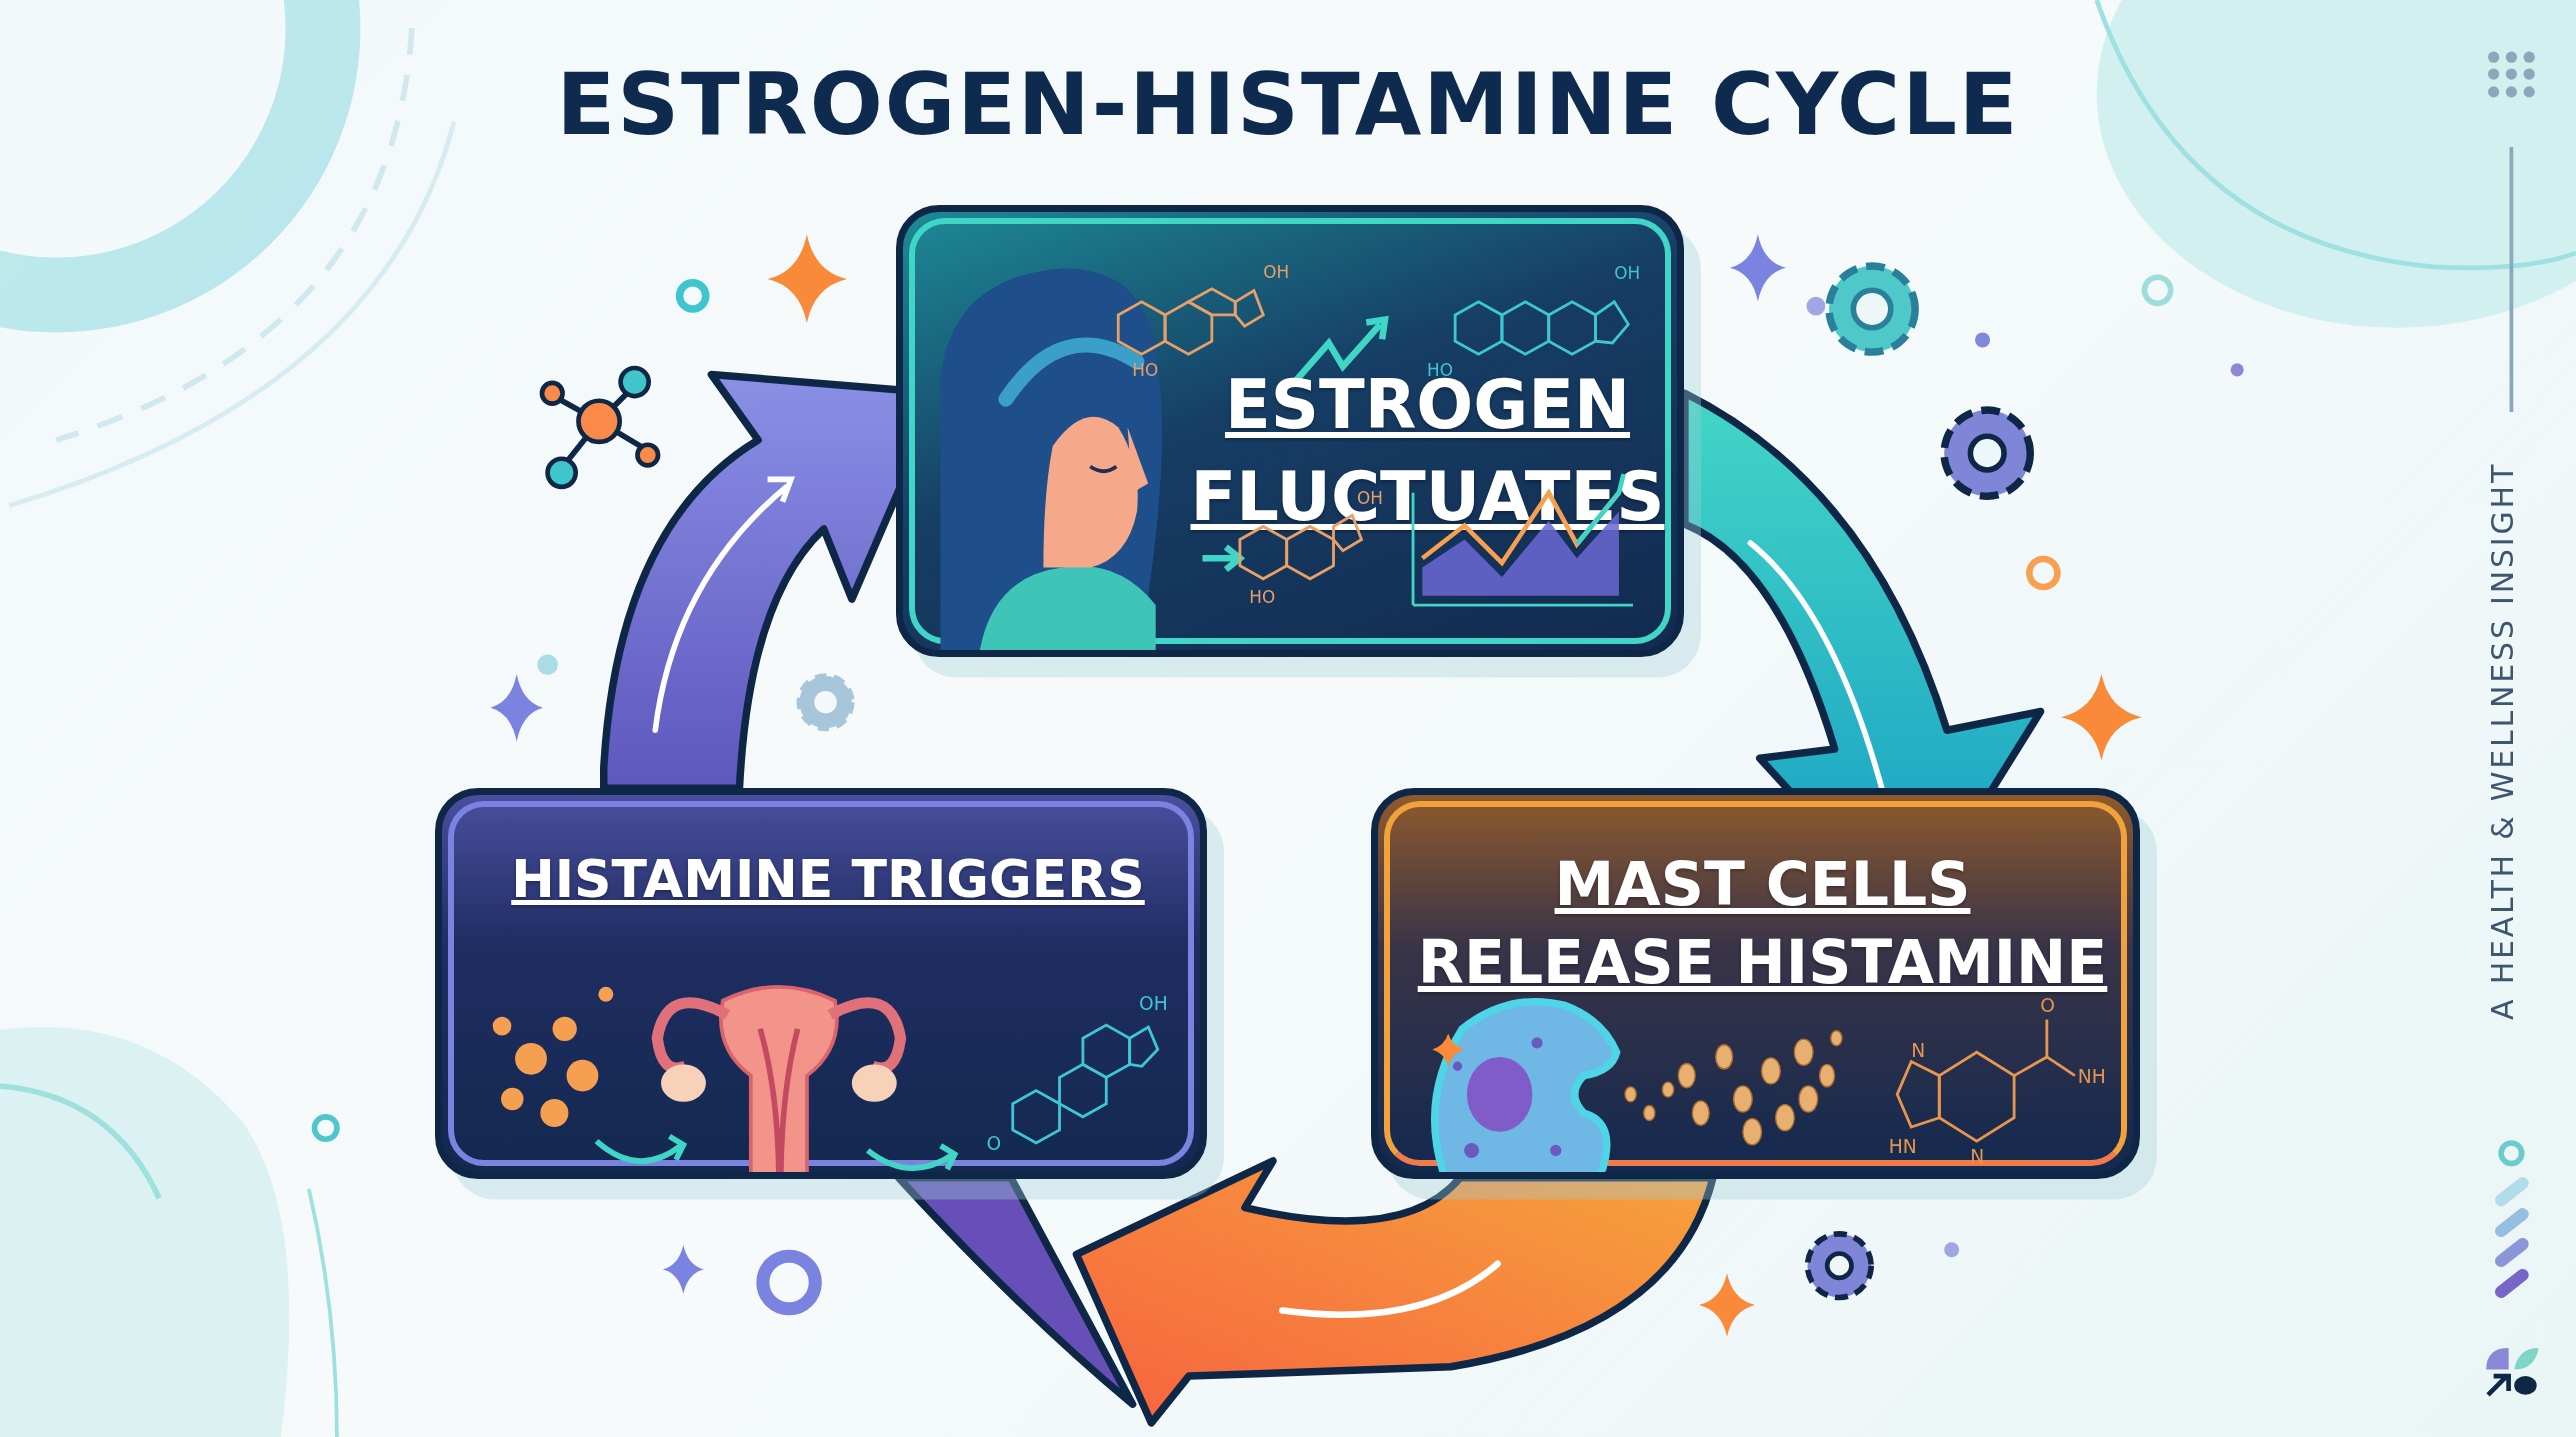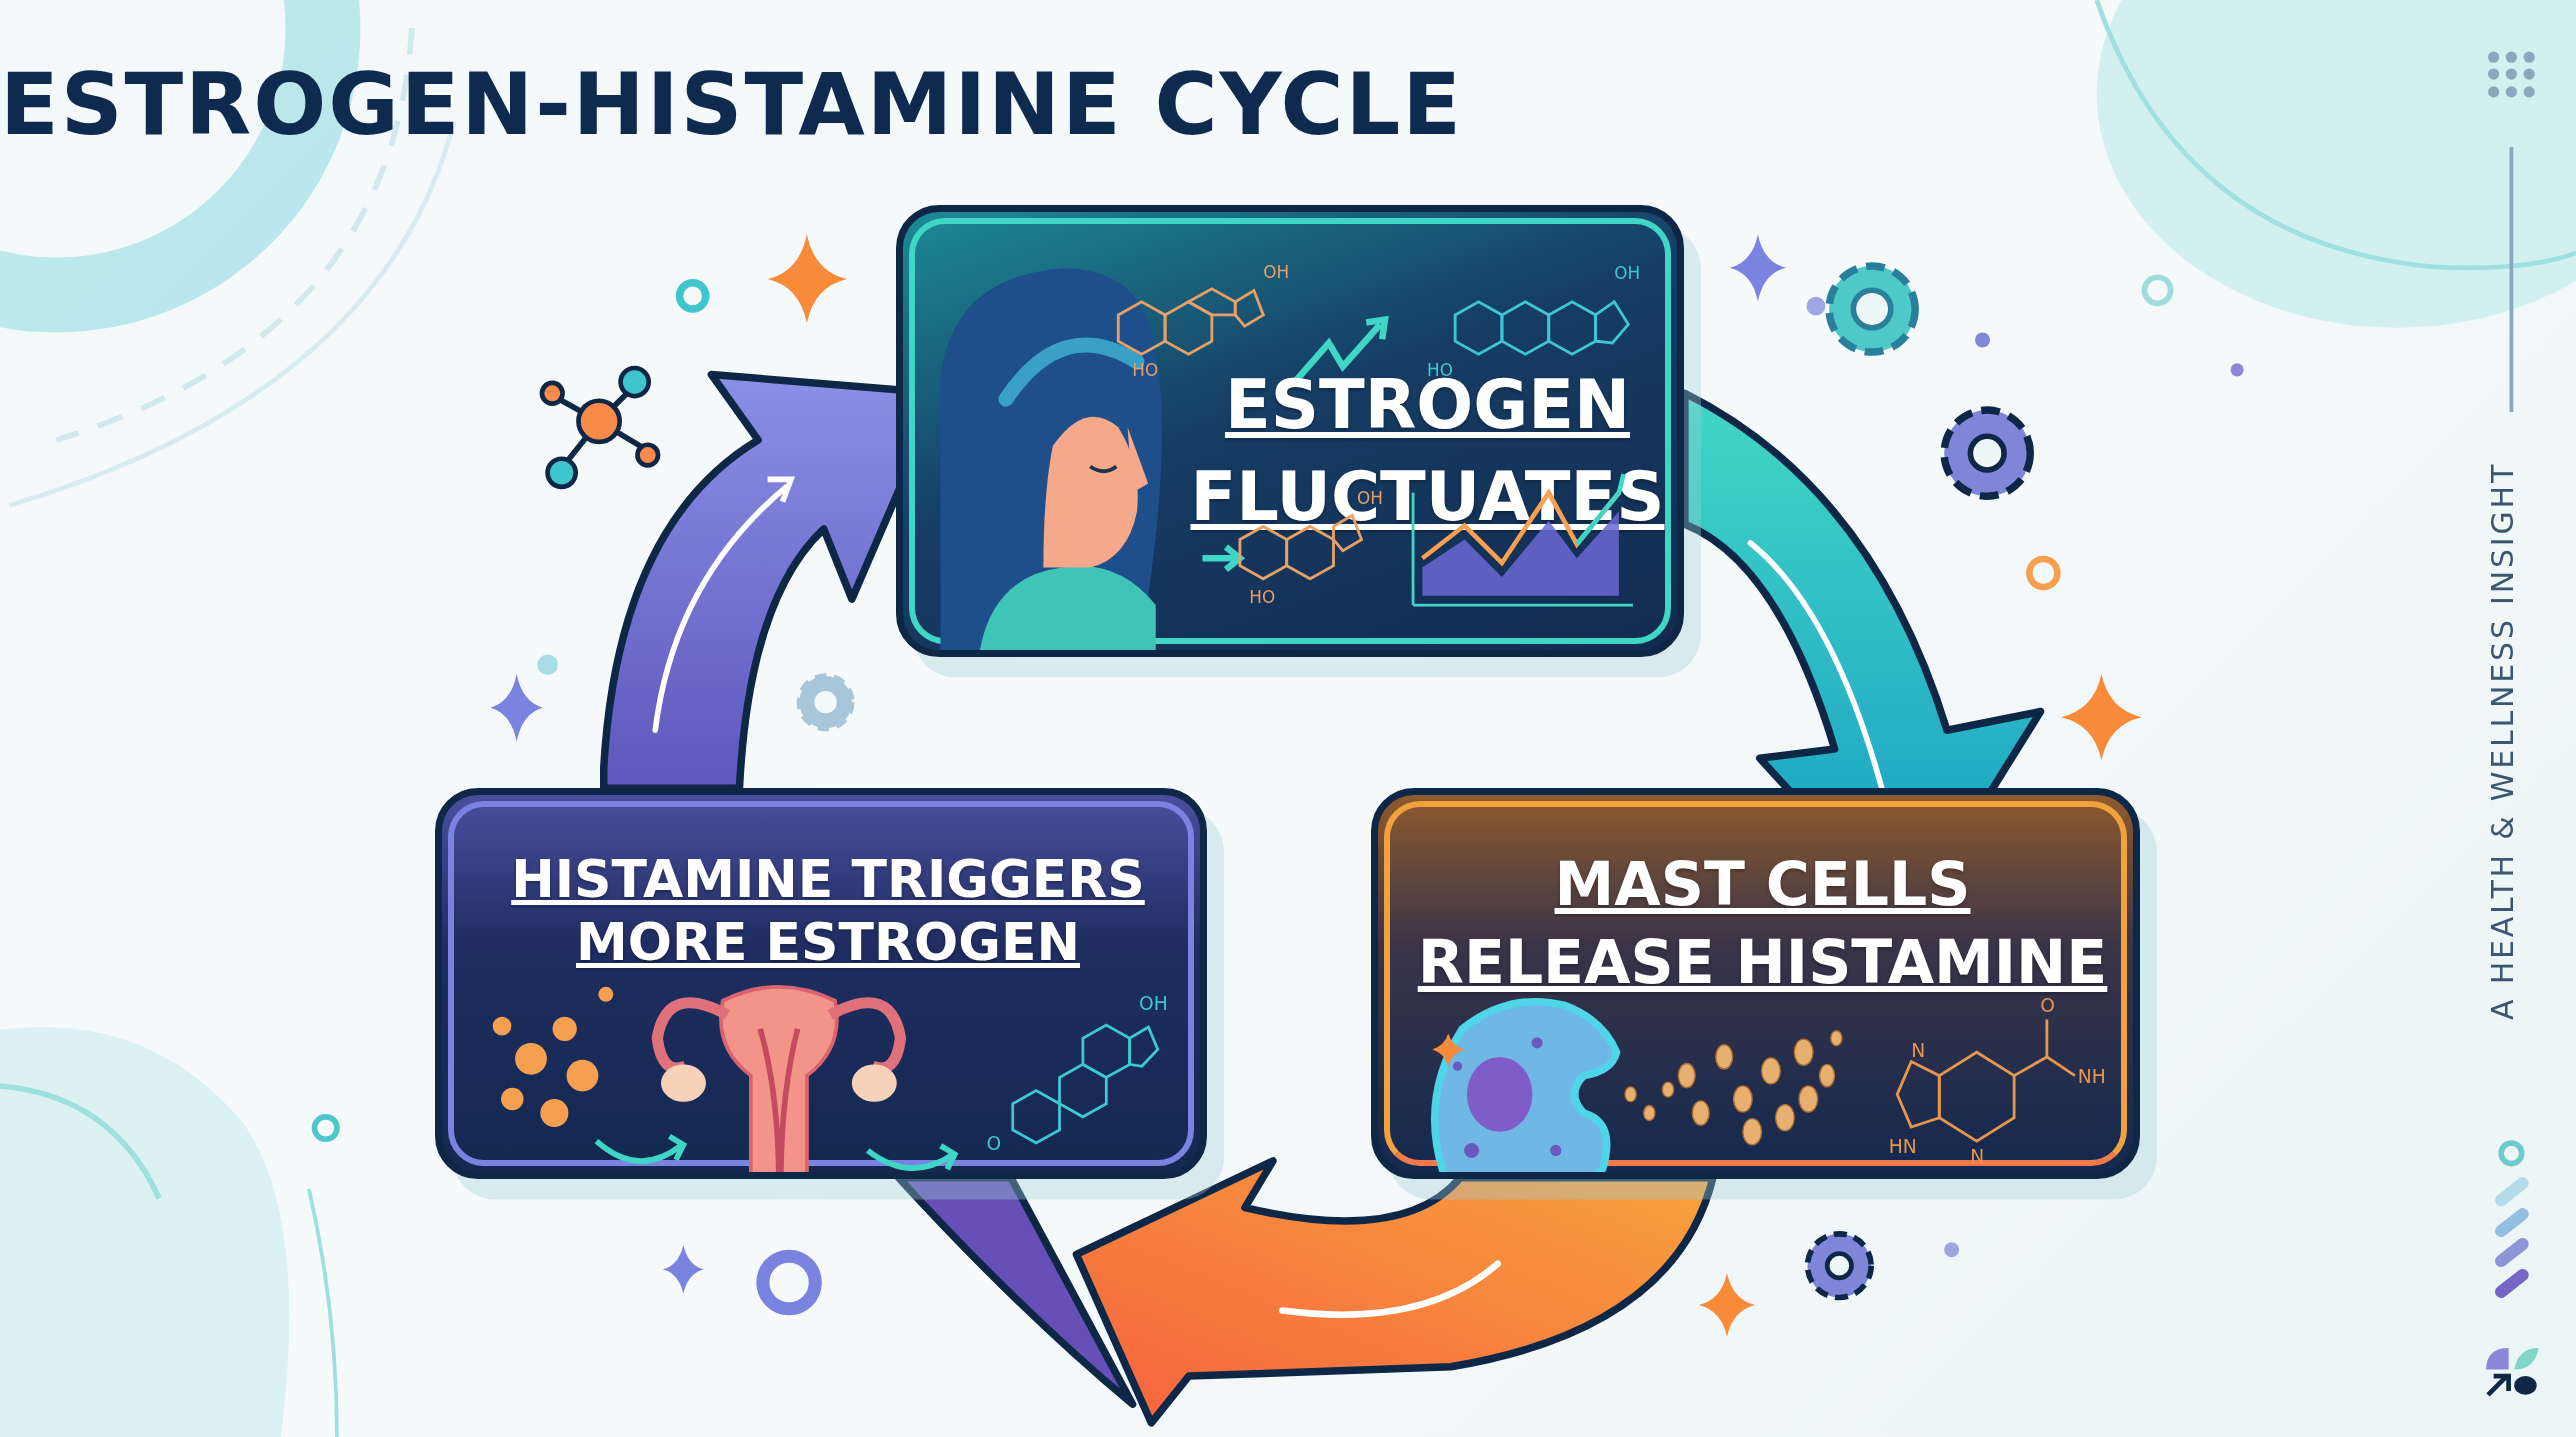--- a/index.html
+++ b/index.html
@@ -1,19 +1,19 @@
 <!DOCTYPE html>
 <html style="font-size:15px"><head>
 <meta charset="utf-8">
 <style>
   html,body{margin:0;padding:0;}
   body{width:2576px;height:1438px;overflow:hidden;position:relative;
     background:linear-gradient(135deg,#f3f8fa 0%,#f6fafb 50%,#eaf5f6 100%);
     font-family:"DejaVu Sans","Liberation Sans",sans-serif;}
-  .title{position:absolute;left:0;width:2576px;top:54px;
+  .title{position:absolute;left:0;width:2576px;top:54px;text-align:center;
     font-family:"DejaVu Sans",sans-serif;font-weight:bold;font-size:86px;letter-spacing:1.9px;color:#0e2a4e;}
   .panel{position:absolute;border-radius:43px;border:7.5px solid #0f2747;box-sizing:border-box;overflow:hidden;
     box-shadow:17px 20.6px 0 rgba(160,205,215,0.35);}
   .panel .inner{position:absolute;inset:5.6px;border-radius:36px;border:6.6px solid;}
   .ptext{position:absolute;color:#fff;font-weight:bold;text-align:center;line-height:1.1;
     font-family:"DejaVu Sans",sans-serif;text-shadow:0 1.9px 3.7px rgba(0,0,0,0.3);text-decoration:underline;}
   .vtext{position:absolute;left:2485px;top:1020px;transform-origin:0 0;transform:rotate(-90deg);
     font-size:30px;letter-spacing:2.8px;color:#3c5670;white-space:nowrap;font-family:"DejaVu Sans",sans-serif;}
   svg{position:absolute;overflow:visible;}
 </style>
@@ -188,21 +188,20 @@
     <path d="M 555 410 L 555 380 L 600 350 L 640 390 L 690 330 L 720 370 L 765 320 L 765 410 Z" fill="#6a68d4" opacity="0.85"></path>
     <path d="M 555 370 L 600 335 L 640 375 L 690 300 L 720 355 L 765 300" fill="none" stroke="#f7a050" stroke-width="5"></path>
     <path d="M 720 355 L 765 300 L 770 280" fill="none" stroke="#3fd6c8" stroke-width="5"></path>
   </svg>
 </div>
 
 <div class="panel" style="left:435px;top:788px;width:772px;height:391px;background:linear-gradient(180deg,#4a4f9e 0%,#1f2d62 40%,#13294f 100%);padding-left:13px;">
   <div class="inner" style="border-color:#7b83e0;"></div>
   <div class="ptext" style="left:0;top:56px;width:772px;font-size:52px;">
     <div>HISTAMINE TRIGGERS</div>
-    <div style="margin-top:5.6px;">MORE ESTROGEN</div>
   </div>
   <svg width="772" height="391" style="left:0;top:0;" viewBox="0 0 825 418">
     <g fill="#f5a050">
       <circle cx="64" cy="247" r="10"></circle>
         <circle cx="131" cy="250" r="13"></circle>
         <circle cx="95" cy="282" r="17"></circle>
       <circle cx="150" cy="300" r="17"></circle>
         <circle cx="75" cy="325" r="12"></circle>
         <circle cx="120" cy="340" r="15"></circle>
       <circle cx="175" cy="213" r="8"></circle>

